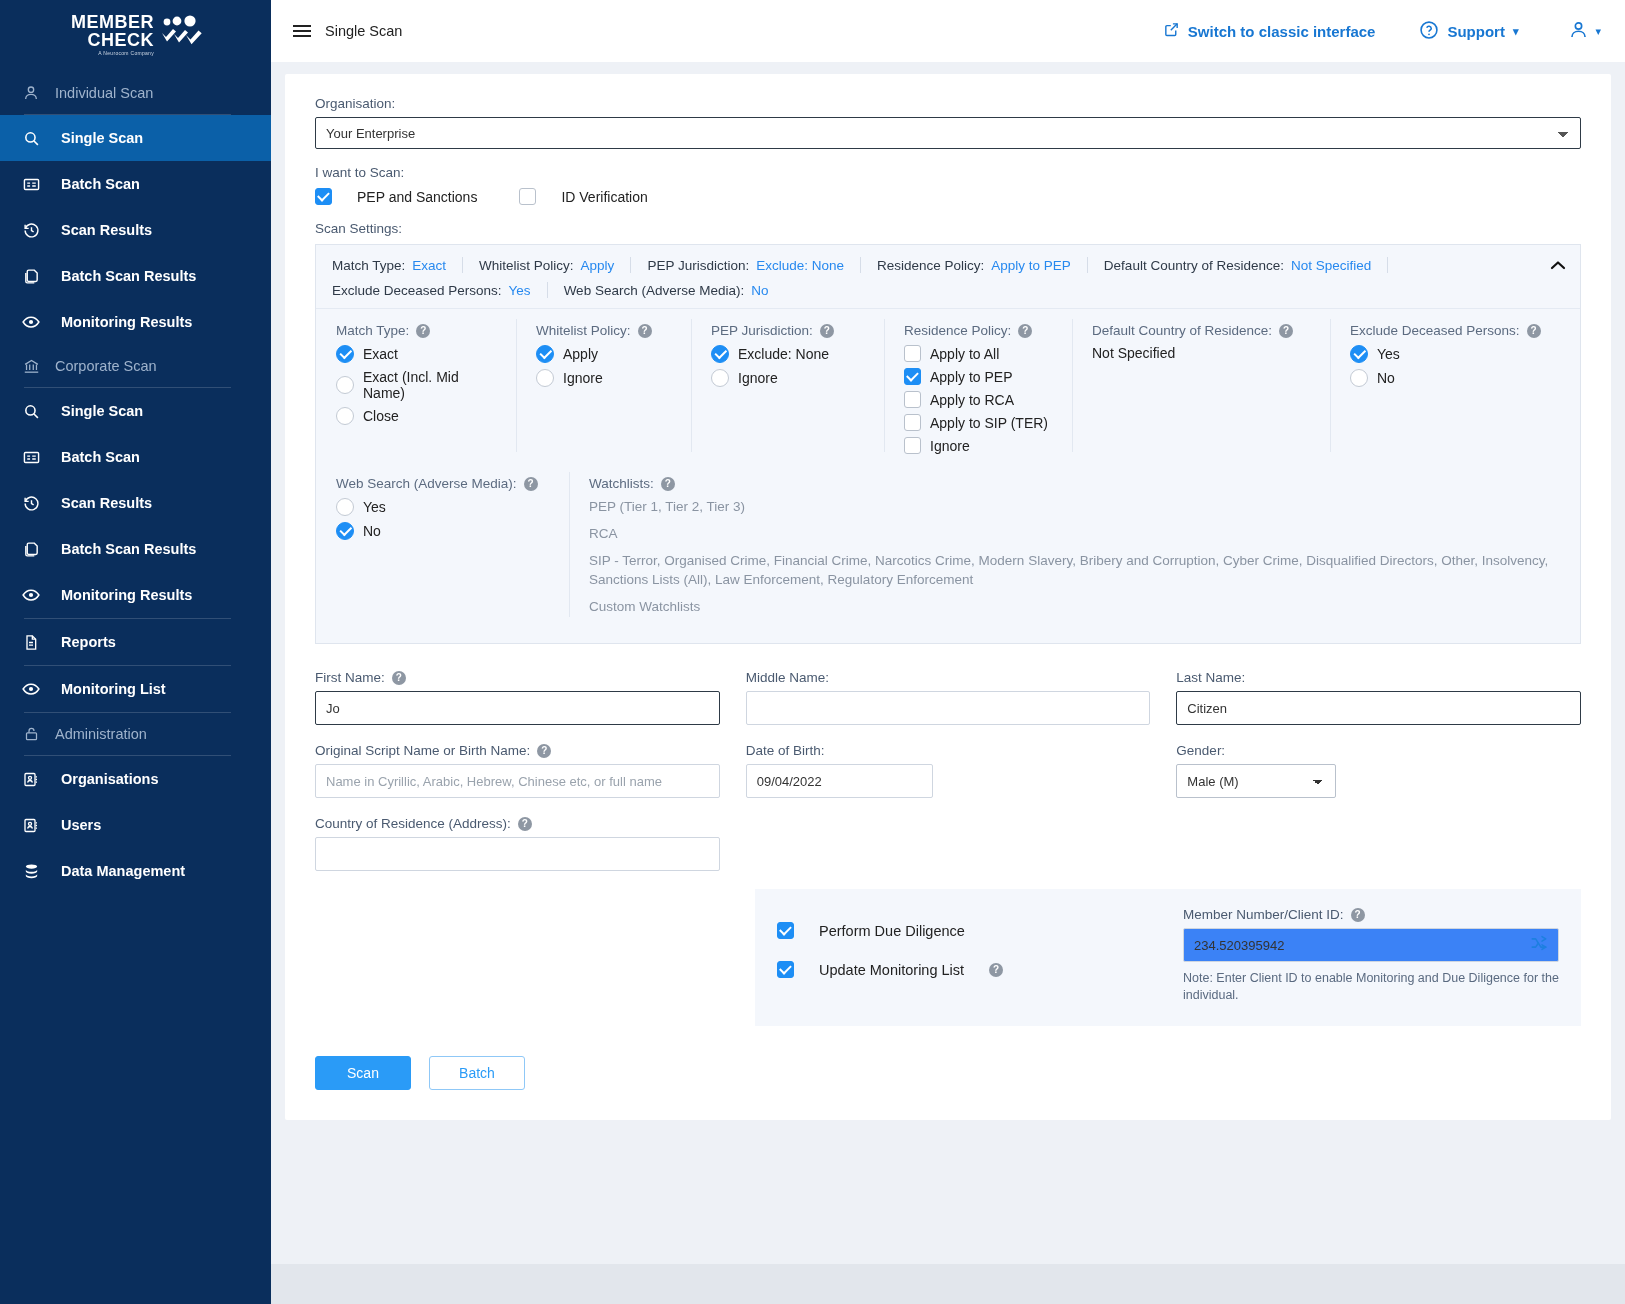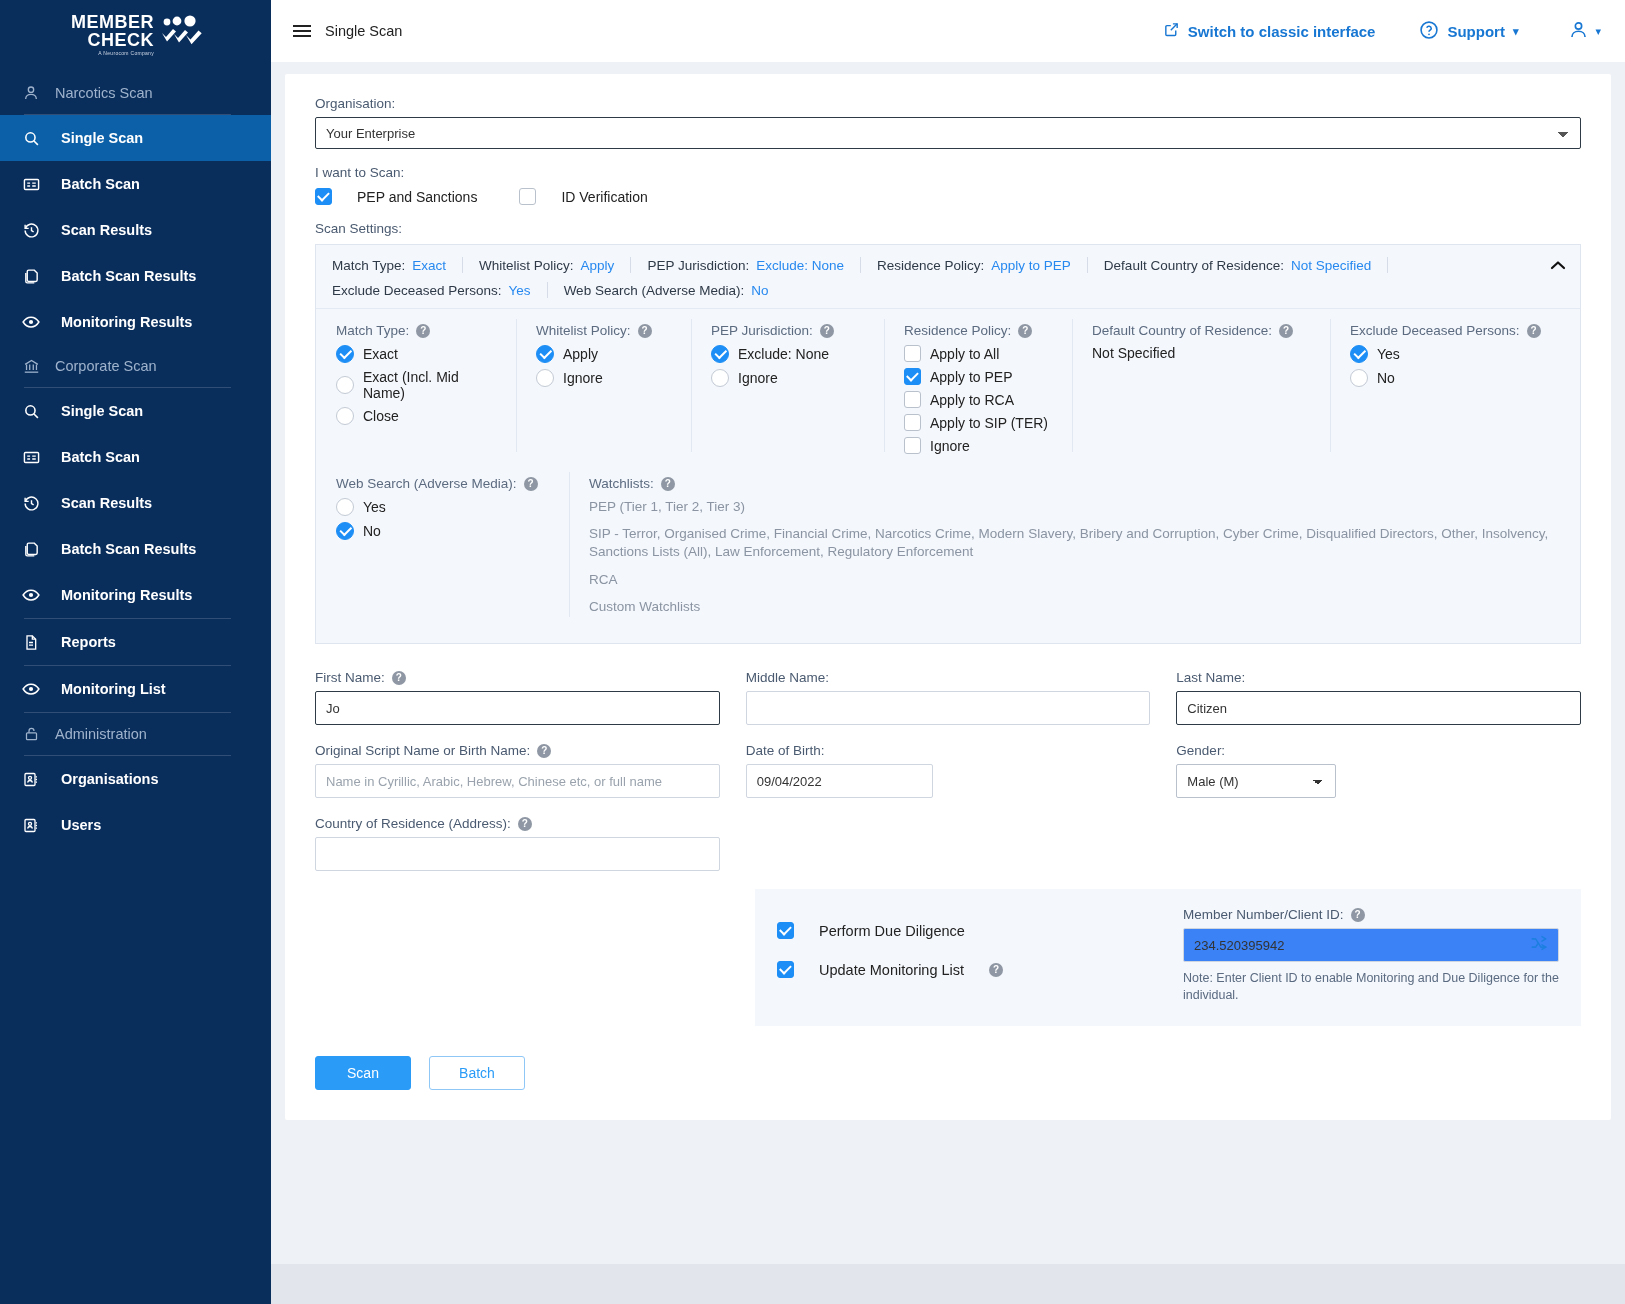--- a/index.html
+++ b/index.html
@@ -218,21 +218,21 @@
 
     <nav class="nav">
 
       <div class="nav-group-title">
         <span class="ic">
           <svg width="16" height="16" viewBox="0 0 24 24" fill="none" stroke="#9fb3cc" stroke-width="2">
             <circle cx="12" cy="7" r="4"></circle>
               <path d="M4 21c0-4.4 3.6-7 8-7s8 2.6 8 7"></path>
           </svg>
         </span>
-        <span>Narcotics Scan</span>
+        <span>Individual Scan</span>
       </div>
       <div class="nav-sep"></div>
 
       <div class="nav-item active">
         <span class="ic">
           <svg width="17" height="17" viewBox="0 0 24 24" fill="none" stroke="#fff" stroke-width="2.2">
               <circle cx="10.5" cy="10.5" r="6.5"></circle>
               <path d="M15.5 15.5 L21 21"></path>
             </svg>
         </span>
@@ -395,20 +395,30 @@
           <svg width="16" height="17" viewBox="0 0 24 24" fill="none" stroke="#fff" stroke-width="2">
               <rect x="3" y="3" width="15" height="18" rx="1.5"></rect>
               <circle cx="10.5" cy="9.5" r="2.3"></circle>
               <path d="M6.8 16.5c.6-2 2-3 3.7-3s3.1 1 3.7 3"></path>
               <path d="M20 7v2M20 11v2M20 15v2"></path>
             </svg>
         </span>
         <span class="label">Users</span>
       </div>
 
+      <div class="nav-item">
+        <span class="ic">
+          <svg width="17" height="17" viewBox="0 0 24 24" fill="#fff">
+              <ellipse cx="12" cy="5" rx="8" ry="3"></ellipse>
+              <path d="M4 9.5c0 1.6 3.6 3 8 3s8-1.4 8-3v2.5c0 1.6-3.6 3-8 3s-8-1.4-8-3z"></path>
+              <path d="M4 16c0 1.6 3.6 3 8 3s8-1.4 8-3v2.5c0 1.6-3.6 3-8 3s-8-1.4-8-3z"></path>
+            </svg>
+        </span>
+        <span class="label">Data Management</span>
+      </div>
     </nav>
   </aside>
 
   <div class="main">
 
     <header class="topbar">
       <div class="hamburger">
         <span></span>
           <span></span>
           <span></span>
@@ -643,22 +653,22 @@
                 <span>No</span>
               </div>
             </div>
 
             <div class="scol" style="flex:1;">
               <div class="scol-title">
                 <span>Watchlists:</span>
                 <span class="help">?</span>
               </div>
               <div class="wl-line">PEP (Tier 1, Tier 2, Tier 3)</div>
+              <div class="wl-line">RCA</div>
               <div class="wl-line">SIP - Terror, Organised Crime, Financial Crime, Narcotics Crime, Modern Slavery, Bribery and Corruption, Cyber Crime, Disqualified Directors, Other, Insolvency, Sanctions Lists (All), Law Enforcement, Regulatory Enforcement</div>
-              <div class="wl-line">RCA</div>
               <div class="wl-line">Custom Watchlists</div>
             </div>
           </div>
         </div>
 
         
         <div class="form">
 
           <div class="fcol">
             <div class="fgroup">

